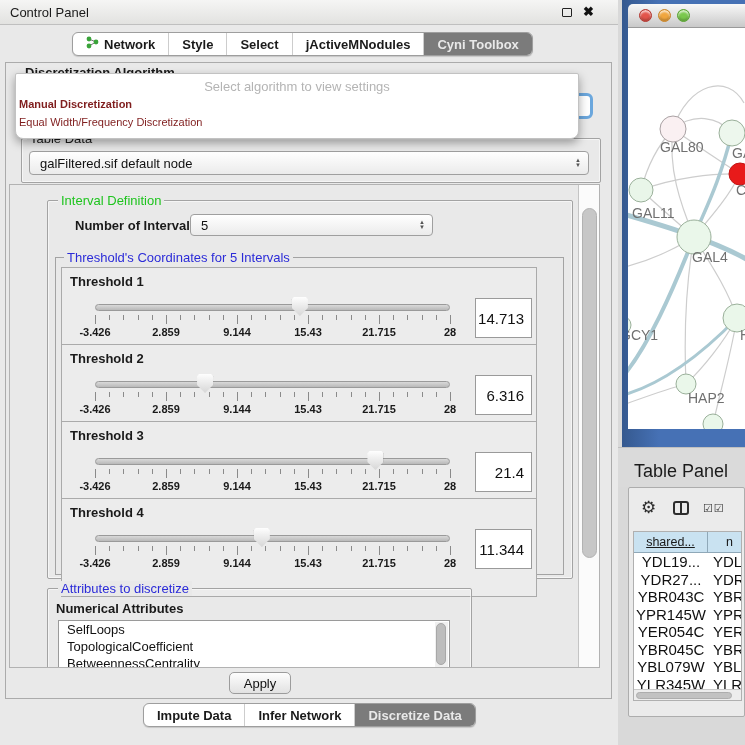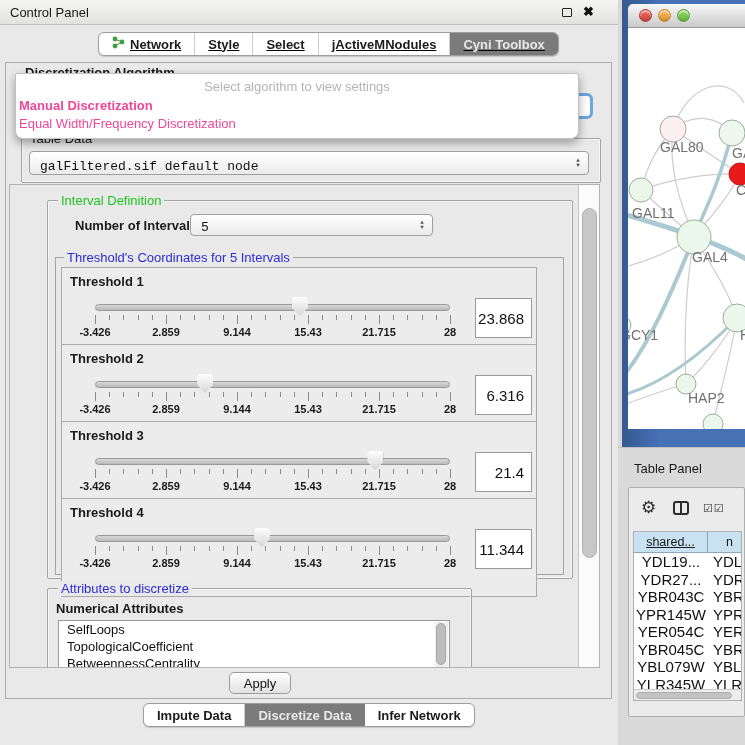--- a/index.html
+++ b/index.html
@@ -16,49 +16,49 @@
   #close-icon { position:absolute; right:24px; top:4px; font-size:13px; font-weight:bold; color:#111; }
 
   .tabbar { position:absolute; display:flex; align-items:stretch; background:#fff;
     border:1px solid #9e9e9e; border-radius:6px; overflow:hidden; height:24px;
     box-shadow:0 1px 1px rgba(0,0,0,.15); }
   .tab { display:flex; align-items:center; gap:5px; padding:0 13px; font-size:13px; font-weight:bold;
     color:#1a1a1a; white-space:nowrap; }
   .tab + .tab { border-left:1px solid #cdcdcd; }
   .tab.selected { background:#7b7b7b; color:#e9e9e9; }
   .tab.selected + .tab { border-left:none; }
-  #top-tabs { left:98px; top:32px;text-decoration:underline; }
+  #top-tabs { left:72px; top:32px; }
   #bottom-tabs { left:143px; top:703px; }
 
   #main-panel { position:absolute; left:5px; top:62px; width:607px; height:637px;
     border:1px solid #ababab; background:#e9e9e9; }
 
   
   .groupbox { position:absolute; border:1px solid #a3a3a3; border-radius:2px;
     box-shadow:inset 0 0 0 1px rgba(255,255,255,.55); }
   .grouptitle { position:absolute; font-size:13px; background:#e9e9e9; padding:0 3px; white-space:nowrap; }
   .gt-green { color:#1ec41e; }
   .gt-blue  { color:#2b2bd8; }
 
   
   .combo { position:absolute; border:1px solid #9f9f9f; border-radius:4px;
-    background:linear-gradient(#ffffff,#ebebeb); display:flex; align-items:flex-end;
-    font-size:13px; color:#111; padding-left:10px;font-family:Liberation Mono, monospace; }
+    background:linear-gradient(#ffffff,#ebebeb); display:flex; align-items:center;
+    font-size:13px; color:#111; padding-left:10px; }
   .combo .stepper { position:absolute; right:4px; top:0; bottom:0; width:12px;
     display:flex; flex-direction:column; justify-content:center; align-items:center; color:#555; }
   .combo .stepper span { font-size:6px; line-height:5px; }
 
   
   #disc-group-title { position:absolute; left:19px; top:2px; font-size:13px; font-weight:bold; color:#1a1a1a; z-index:1; }
   #combo-fragment { position:absolute; left:535px; top:30px; width:52px; height:26px;
     border:3px solid #6ba7dd; border-radius:6px; background:#fff; z-index:5; }
   #algo-popup { position:absolute; left:9px; top:10px; width:564px; height:66px; background:#fff;
     border:1px solid #c2c2c2; border-radius:2px 2px 8px 8px; box-shadow:0 4px 10px rgba(0,0,0,.35); z-index:10; }
   #algo-hint { position:absolute; left:0; right:0; top:5px; text-align:center; font-size:13px; color:#b4b4b4; }
-  .algo-item { position:absolute; left:3px; font-size:13px; color:#ec4899; white-space:nowrap; }
+  .algo-item { position:absolute; left:3px; font-size:11px; color:#7f1d1d; white-space:nowrap; }
   .algo-item.first { top:24px; font-weight:bold; }
   .algo-item.second { top:42px; }
 
   
   #tabledata-group { left:15px; top:75px; width:580px; height:45px; }
   #tabledata-title { left:21px; top:68px; z-index:2; color:#1a1a1a; }
   #tabledata-combo { left:23px; top:88px; width:560px; height:24px; }
 
   
   #viewport { position:absolute; left:3px; top:121px; width:591px; height:484px;
@@ -110,21 +110,21 @@
   #net-frame { position:absolute; left:622px; top:0; width:123px; height:447px;
     background:linear-gradient(90deg,#35598f,#4671b5 30%,#4671b5); }
   #net-titlebar { position:absolute; left:628px; top:4px; width:117px; height:24px;
     background:linear-gradient(#f8f8f8,#c9c9c9); border-radius:5px 0 0 0; border-bottom:1px solid #9a9a9a; }
   .light { position:absolute; top:5px; width:13px; height:13px; border-radius:50%;
     box-shadow:inset 0 2px 2px rgba(255,255,255,.7), inset 0 -2px 2px rgba(0,0,0,.2); }
   #net-canvas { position:absolute; left:628px; top:28px; width:117px; height:401px; background:#fff; overflow:hidden; }
 
   #tablepanel-bar { position:absolute; left:618px; top:447px; width:127px; height:40px; background:#dadada;
     border-top:1px solid #c0c0c0; }
-  #tablepanel-title { position:absolute; left:16px; top:13px; font-size:13px; color:#1a1a1a; }
+  #tablepanel-title { position:absolute; left:16px; top:13px; font-size:18px; color:#1a1a1a; }
 
   #table-panel { position:absolute; left:628px; top:487px; width:117px; height:230px;
     background:#ebebeb; border:1px solid #adadad; border-radius:2px; }
   #gear-icon { position:absolute; left:12px; top:9px; font-size:17px; color:#2d2d2d; }
   #columns-icon { position:absolute; left:44px; top:13px; width:16px; height:14px;
     border:2px solid #2d2d2d; border-radius:3px; }
   #columns-icon::after { content:""; position:absolute; left:5px; top:0; bottom:0; width:2px; background:#2d2d2d; }
   #checks-icon { position:absolute; left:74px; top:14px; font-size:11px; color:#2d2d2d; letter-spacing:1px; }
 
   #data-table { position:absolute; left:4px; top:43px; width:109px; height:170px; background:#fff;
@@ -246,21 +246,21 @@
                 <div class="tick minor" style="left: 345.4px;"></div>
                 <div class="tick minor" style="left: 359.6px;"></div>
                 <div class="tick minor" style="left: 373.8px;"></div>
                 <div class="tick major" style="left: 388px;"></div>
                 <div class="tick-label" style="left: 33px;">-3.426</div>
                 <div class="tick-label" style="left: 104px;">2.859</div>
                 <div class="tick-label" style="left: 175px;">9.144</div>
                 <div class="tick-label" style="left: 246px;">15.43</div>
                 <div class="tick-label" style="left: 317px;">21.715</div>
                 <div class="tick-label" style="left: 388px;">28</div>
-                <div class="thr-valuebox">23.868</div>
+                <div class="thr-valuebox">14.713</div>
               </div>
               <div class="thr-panel" style="top: 86px;">
                 <div class="thr-label">Threshold 2</div>
                 <div class="thr-track"></div>
                 <div class="thr-thumb" style="left: 135.049px;"></div>
                 <div class="tick major" style="left: 33px;"></div>
                 <div class="tick minor" style="left: 47.2px;"></div>
                 <div class="tick minor" style="left: 61.4px;"></div>
                 <div class="tick minor" style="left: 75.6px;"></div>
                 <div class="tick minor" style="left: 89.8px;"></div>
@@ -391,25 +391,25 @@
         </div>
       </div>
 
       <button id="apply-btn">Apply</button>
     </div>
 
     <div class="tabbar" id="bottom-tabs">
         <div class="tab">
           <span>Impute Data</span>
         </div>
+        <div class="tab">
+          <span>Infer Network</span>
+        </div>
         <div class="tab selected">
           <span>Discretize Data</span>
-        </div>
-        <div class="tab">
-          <span>Infer Network</span>
         </div>
       </div>
   </div>
 
   <div id="net-frame"></div>
   <div id="net-titlebar">
       <span class="light" style="left: 11px; background: rgb(227, 84, 75); border: 1px solid rgb(177, 59, 53);"></span>
       <span class="light" style="left: 30px; background: rgb(240, 166, 63); border: 1px solid rgb(200, 134, 46);"></span>
       <span class="light" style="left: 49px; background: rgb(121, 200, 76); border: 1px solid rgb(90, 163, 53);"></span>
     </div>

